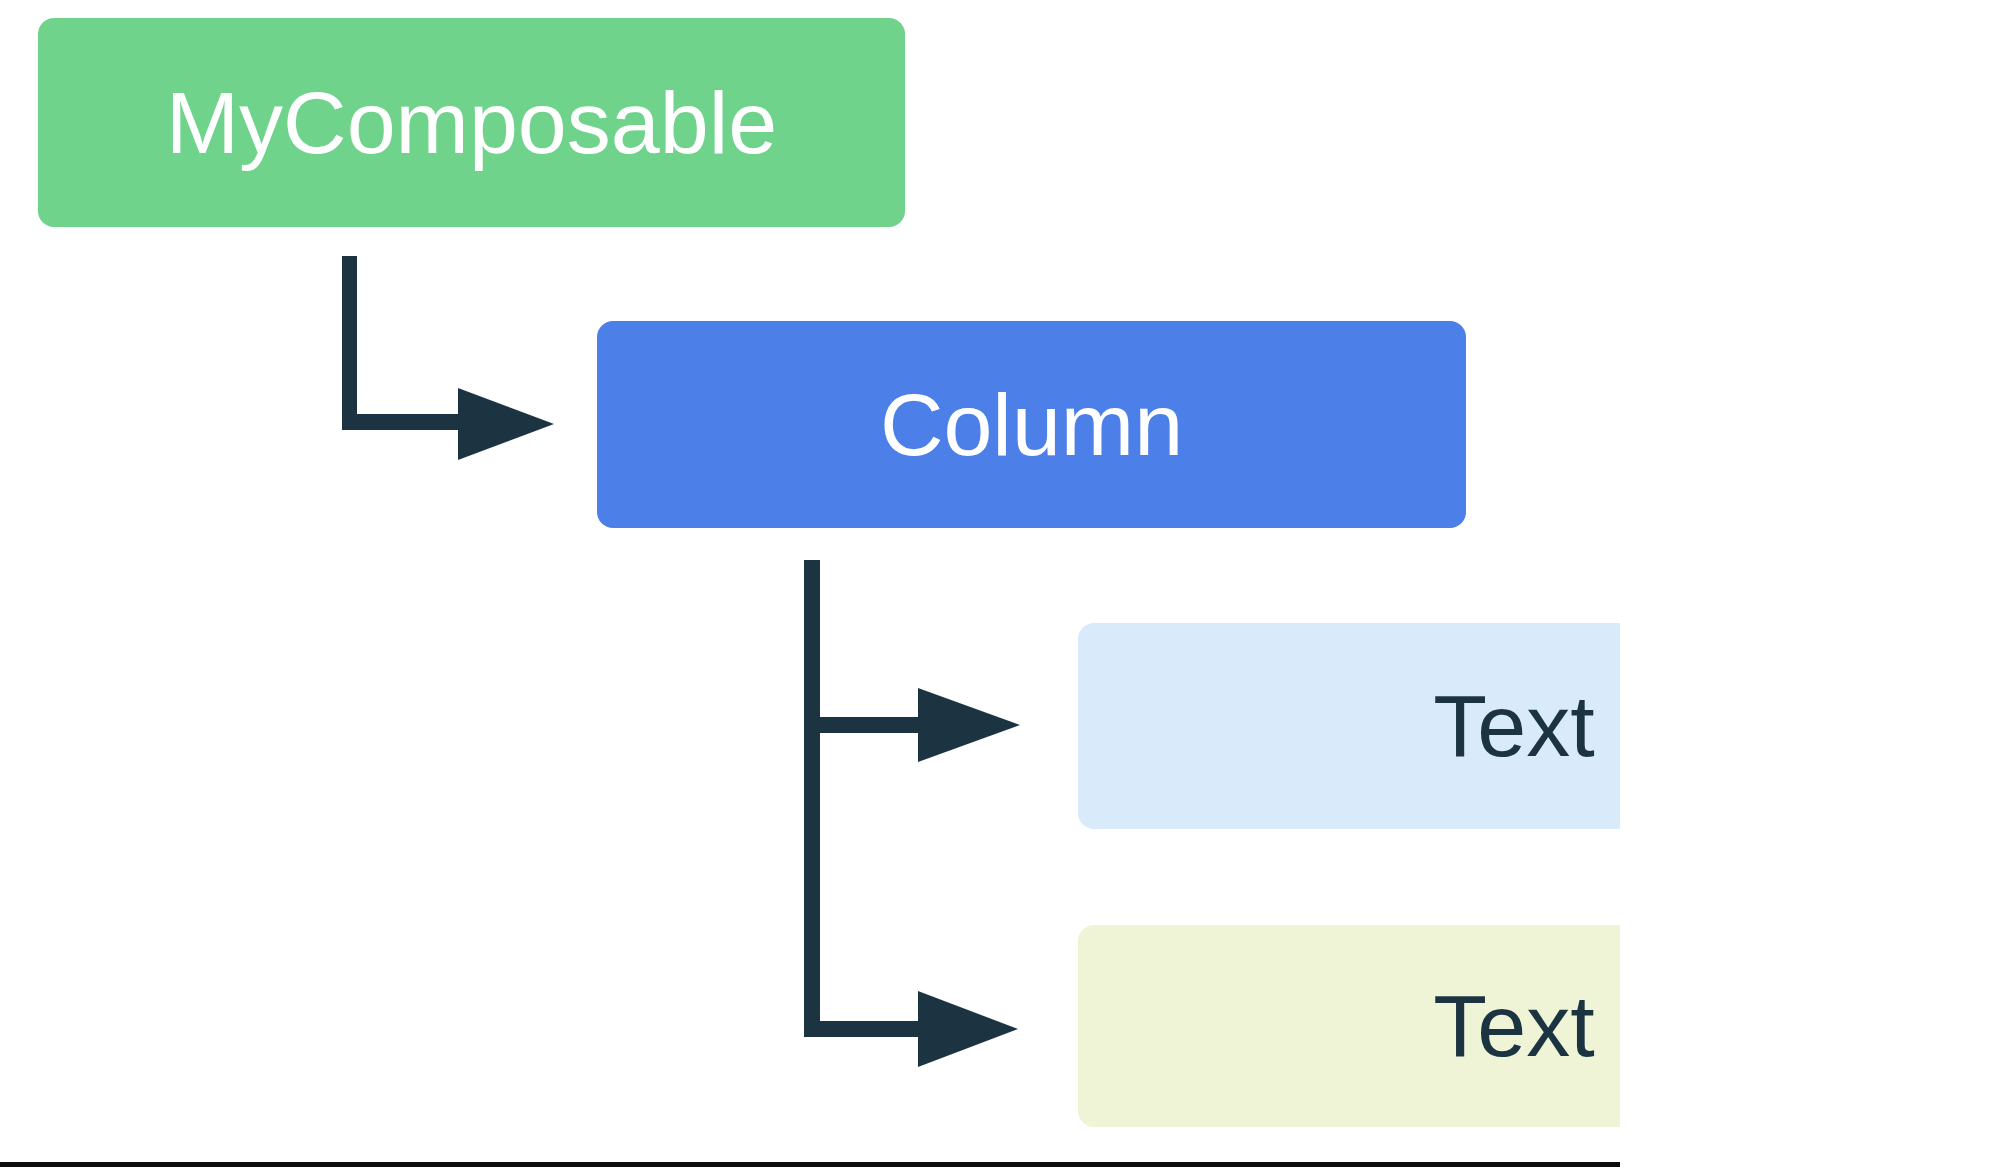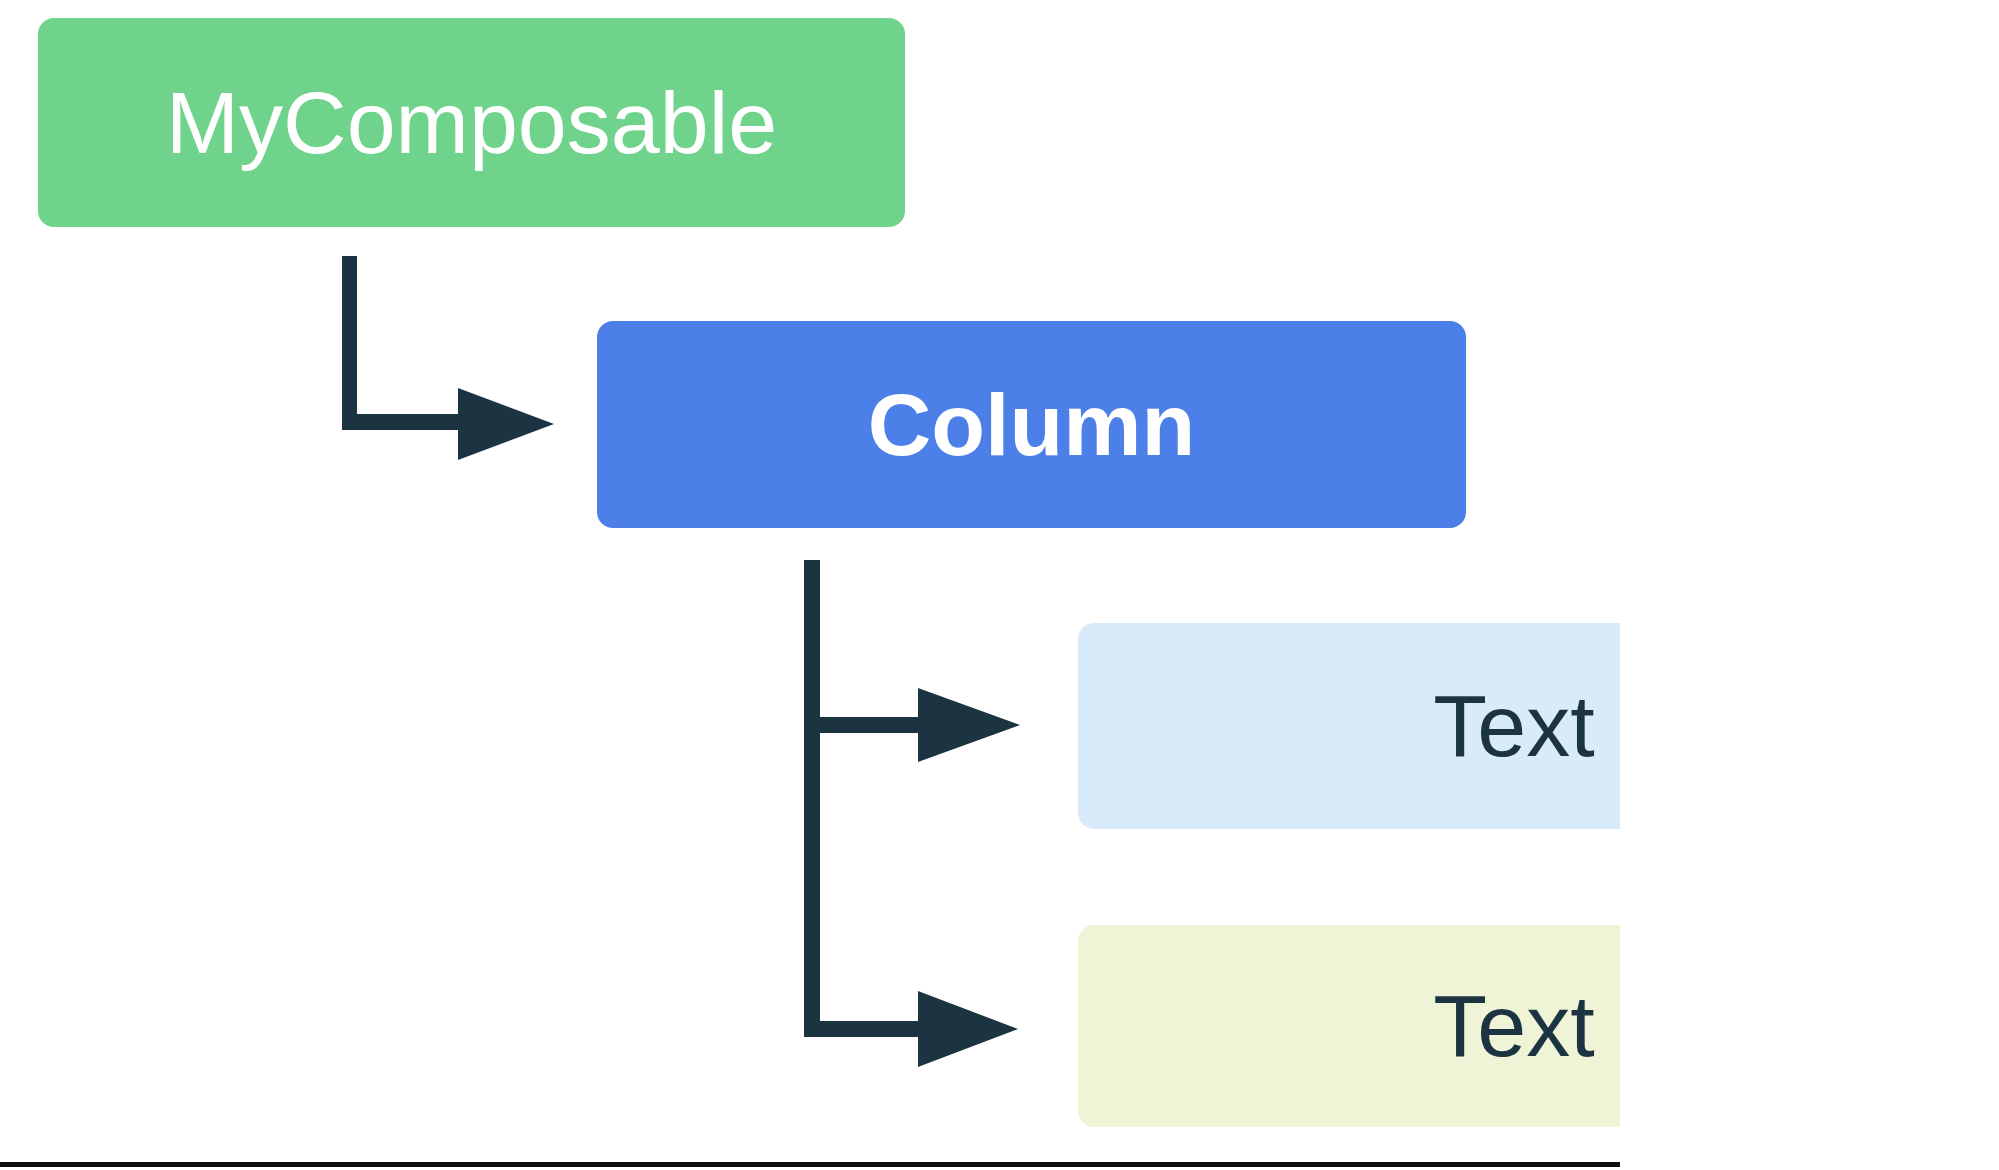--- a/index.html
+++ b/index.html
@@ -29,21 +29,21 @@
     font-size:88px;font-weight:400;line-height:1;
     letter-spacing:0px;
     white-space:nowrap;
   }
   .node-root{
     left:38px;top:18px;width:867px;height:209px;
     background:var(--root-bg);color:var(--root-text);
   }
   .node-column{
     left:597px;top:321px;width:869px;height:207px;
-    background:var(--column-bg);color:var(--column-text);font-weight:bold;
+    background:var(--column-bg);color:var(--column-text);
   }
   .node-text1{
     left:1078px;top:623px;width:872px;height:206px;
     background:var(--text1-bg);color:var(--node-text-dark);
   }
   .node-text2{
     left:1078px;top:925px;width:872px;height:202px;
     background:var(--text2-bg);color:var(--node-text-dark);
   }
   .connectors{

